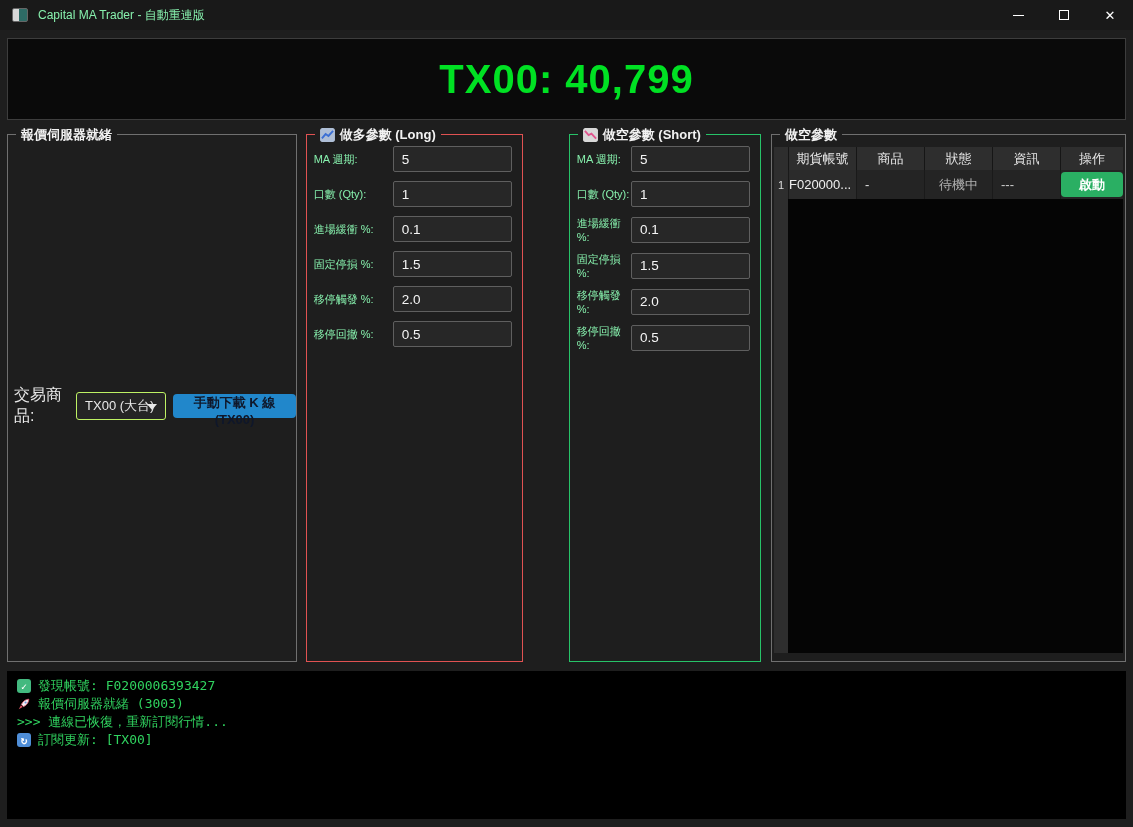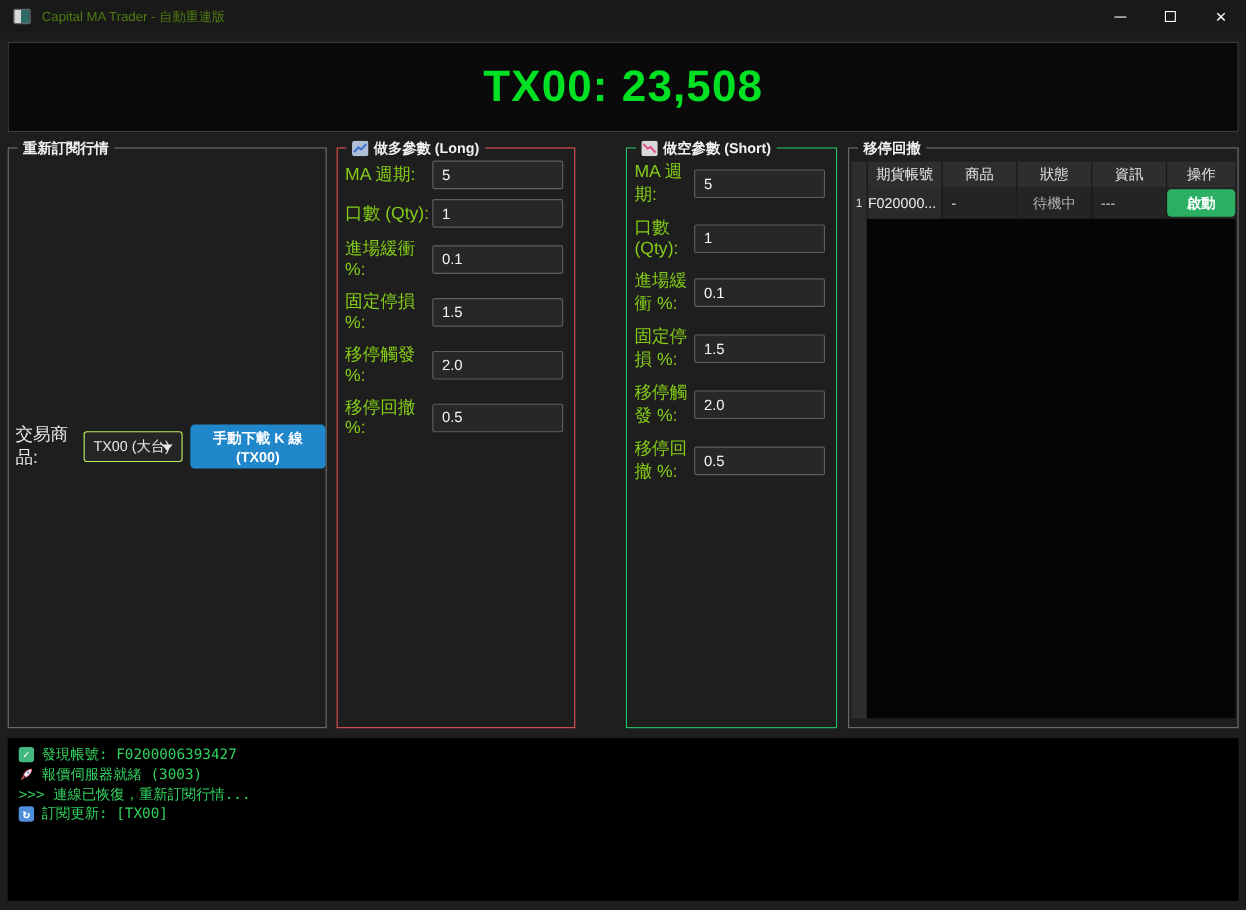--- a/index.html
+++ b/index.html
@@ -3,21 +3,21 @@
 <meta charset="utf-8">
 <style>
   * { margin:0; padding:0; box-sizing:border-box; }
   html,body { width:1133px; height:827px; background:#1e1e1e; overflow:hidden;
     font-family:"Liberation Sans","DejaVu Sans",sans-serif; color:#e9e9e9; }
 
   
   .titlebar { height:30px; background:#191919; display:flex; align-items:center; }
   .app-icon { width:16px; height:14px; margin:0 10px 0 12px; border:1px solid #666; border-radius:2px;
     background:linear-gradient(to right,#d8d8d8 0 45%,#2e6b66 45% 100%); }
-  .app-title { font-size:12px; color:#4d7c0f; }
+  .app-title { font-size:12px; color:#86efac; }
   .win-controls { margin-left:auto; display:flex; height:30px; }
   .win-btn { width:46px; height:30px; display:flex; align-items:center; justify-content:center; cursor:default; }
   .glyph-min { width:11px; height:1px; background:#fff; }
   .glyph-max { width:10px; height:10px; border:1px solid #fff; }
   .glyph-close { color:#fff; font-size:13px; line-height:1; }
 
   
   .content { padding:8px 7px 7px 7px; }
 
   .ticker-panel { height:82px; background:#0a0a0a; border:1px solid #3d3d3d;
@@ -32,36 +32,36 @@
 
   .gb-general { width:315px; margin-right:9px; display:flex; flex-direction:column; }
   .gb-long  { width:236px; margin-right:6px; border-color:#e05252; }
   .gb-short { width:209px; margin-right:10px; border-color:#27c368;margin-left:40px; }
   .gb-account { flex:1; }
 
   
   .param-rows { padding-top:11px; }
   .param-row { display:flex; align-items:center; justify-content:space-between;
     padding:0 10px 0 7px; margin-bottom:9px; }
-  .param-row label { font-size:16px; color:#84cc16; }
+  .param-row label { font-size:11px; color:#86efac; }
   .param-input { width:119px; height:26px; background:#272727; border:1px solid #5f5f5f;
     border-radius:2px; color:#f5f5f5; font-size:13.5px; padding-left:8px;
     font-family:"Liberation Sans","DejaVu Sans",sans-serif; }
 
   .trend-icon { width:15px; height:14px; border-radius:2px; display:inline-block; }
 
   
   .product-row { margin-top:250px; display:flex; align-items:center; padding-left:6px; }
   .product-row label { font-size:16px; margin-right:6px; }
   .combo { width:108px; height:28px; background:#252525; border:1px solid #bef264; border-radius:3px;
     display:flex; align-items:center; font-size:13px; padding-left:8px; position:relative; }
   .combo-arrow { position:absolute; right:8px; top:11px; width:0; height:0;
     border-left:5px solid transparent; border-right:5px solid transparent; border-top:6px solid #e8e8e8; }
-  .dl-btn { margin-left:7px; height:40px; padding:0 10px; background:#2187cb; border:none; border-radius:4px;
-    color:#ffffff; font-size:13px; font-weight:600; font-family:inherit; }
+  .dl-btn { margin-left:7px; height:24px; padding:0 10px; background:#2187cb; border:none; border-radius:4px;
+    color:#0f172a; font-size:13px; font-weight:600; font-family:inherit; }
 
   
   .acct-table { display:flex; flex-direction:column; margin:12px 2px 8px 2px; height:calc(100% - 20px); font-size:13px; }
   .tbl-head { display:flex; height:23px;justify-content:flex-end; }
   .corner-cell { width:14px; background:#2e2e2e; }
   .th { background:#2e2e2e; border-left:1px solid #161616; display:flex; align-items:center; justify-content:center;
     color:#e6e6e6; }
   .w-a{width:68px;} .w-b{width:68px;} .w-c{width:68px;} .w-d{width:68px;} .w-e{flex:1;}
   .tbl-row { display:flex; height:29px; }
   .row-num { width:14px; background:#2e2e2e; display:flex; align-items:center; justify-content:center;
@@ -103,27 +103,27 @@
       </div>
     <div class="win-btn">
         <span class="glyph-close">✕</span>
       </div>
   </div>
 </div>
 
 <div class="content">
 
   <div class="ticker-panel">
-    <span class="ticker-text">TX00: 23,508</span>
+    <span class="ticker-text">TX00: 40,799</span>
   </div>
 
   <div class="main-row">
 
     <div class="groupbox gb-general">
-      <span class="gb-title">重新訂閱行情</span>
+      <span class="gb-title">報價伺服器就緒</span>
       <div class="product-row">
         <label>交易商品:</label>
         <div class="combo">
           <span>TX00 (大台)</span>
           <span class="combo-arrow"></span>
         </div>
         <button class="dl-btn">手動下載 K 線 (TX00)</button>
       </div>
     </div>
 
@@ -193,21 +193,21 @@
           <input class="param-input" value="2.0" style="">
         </div>
         <div class="param-row">
           <label>移停回撤 %:</label>
           <input class="param-input" value="0.5" style="">
         </div>
       </div>
     </div>
 
     <div class="groupbox gb-account">
-      <span class="gb-title">移停回撤</span>
+      <span class="gb-title">做空參數</span>
       <div class="acct-table">
         <div class="tbl-head">
           <div class="corner-cell"></div>
           <div class="th w-a">期貨帳號</div>
           <div class="th w-b">商品</div>
           <div class="th w-c">狀態</div>
           <div class="th w-d">資訊</div>
           <div class="th w-e">操作</div>
         </div>
         <div class="tbl-row">

